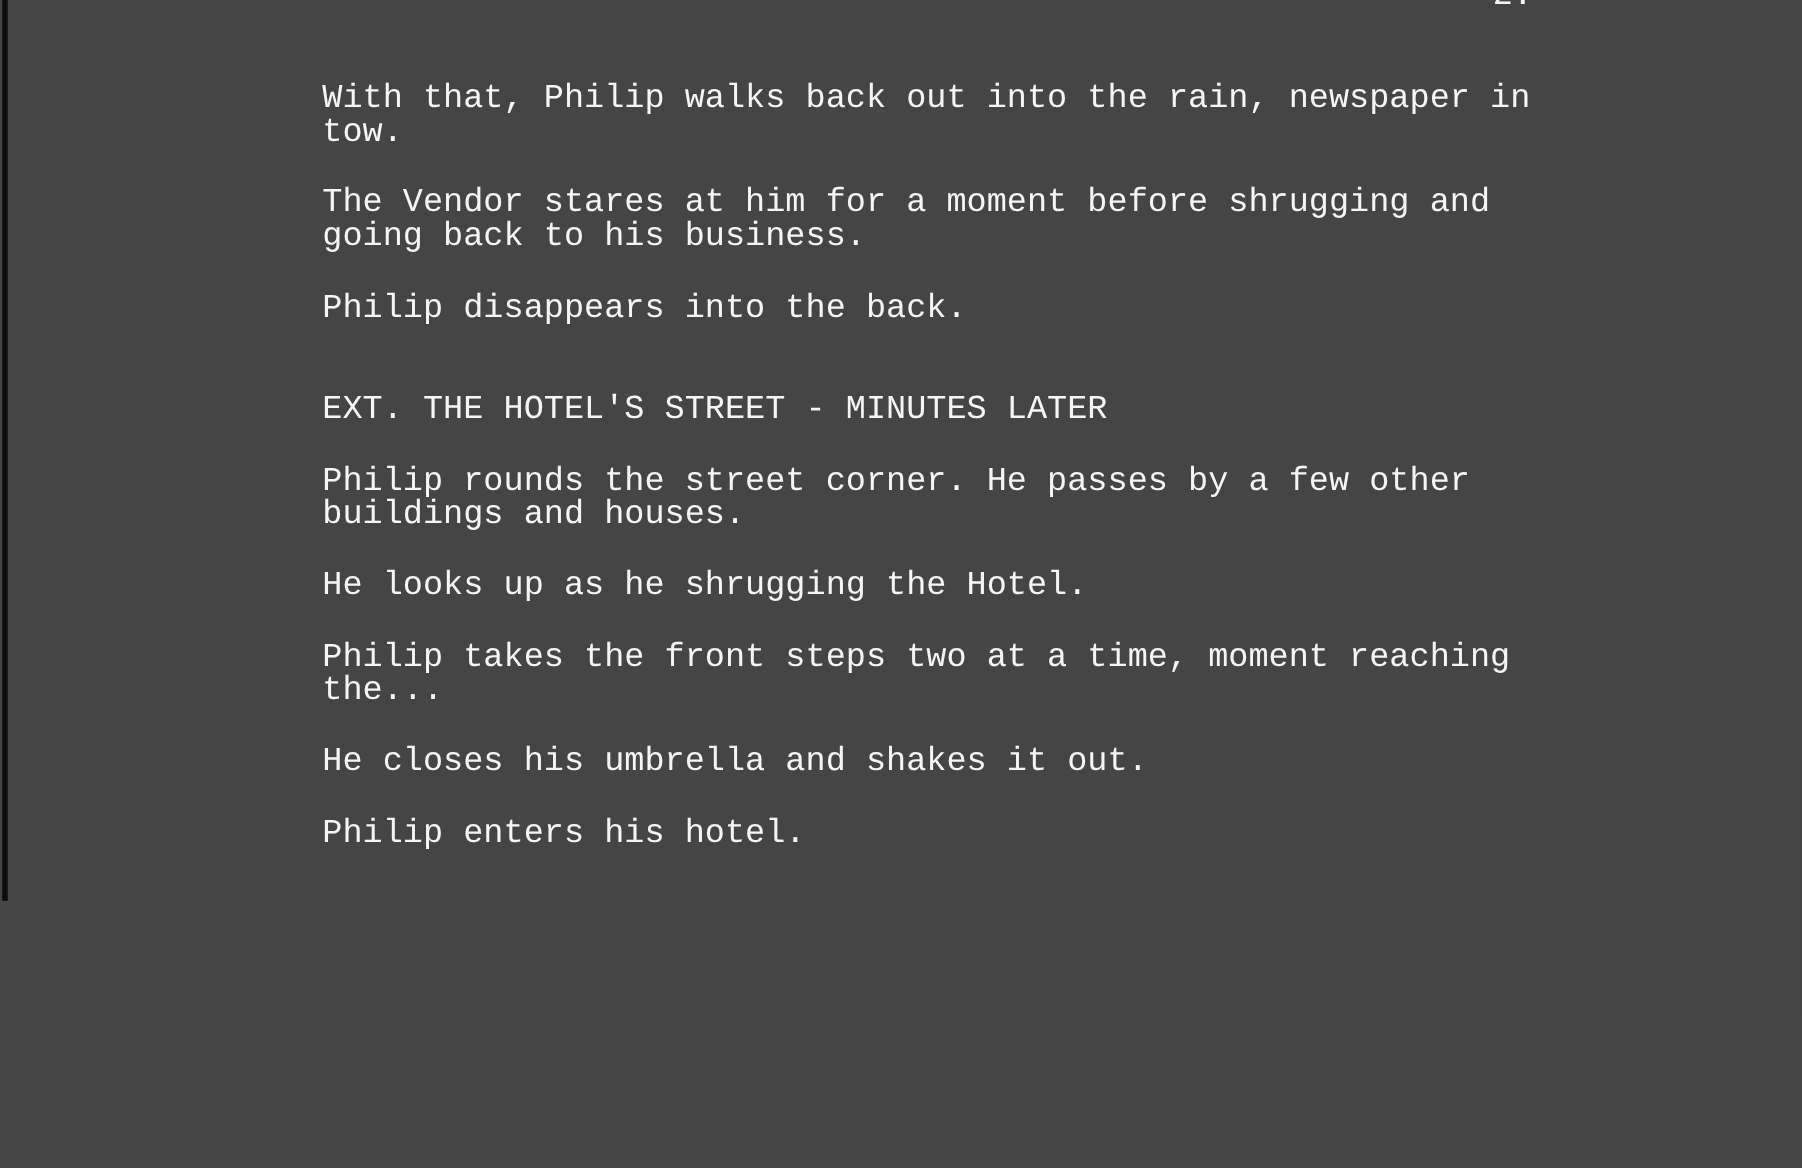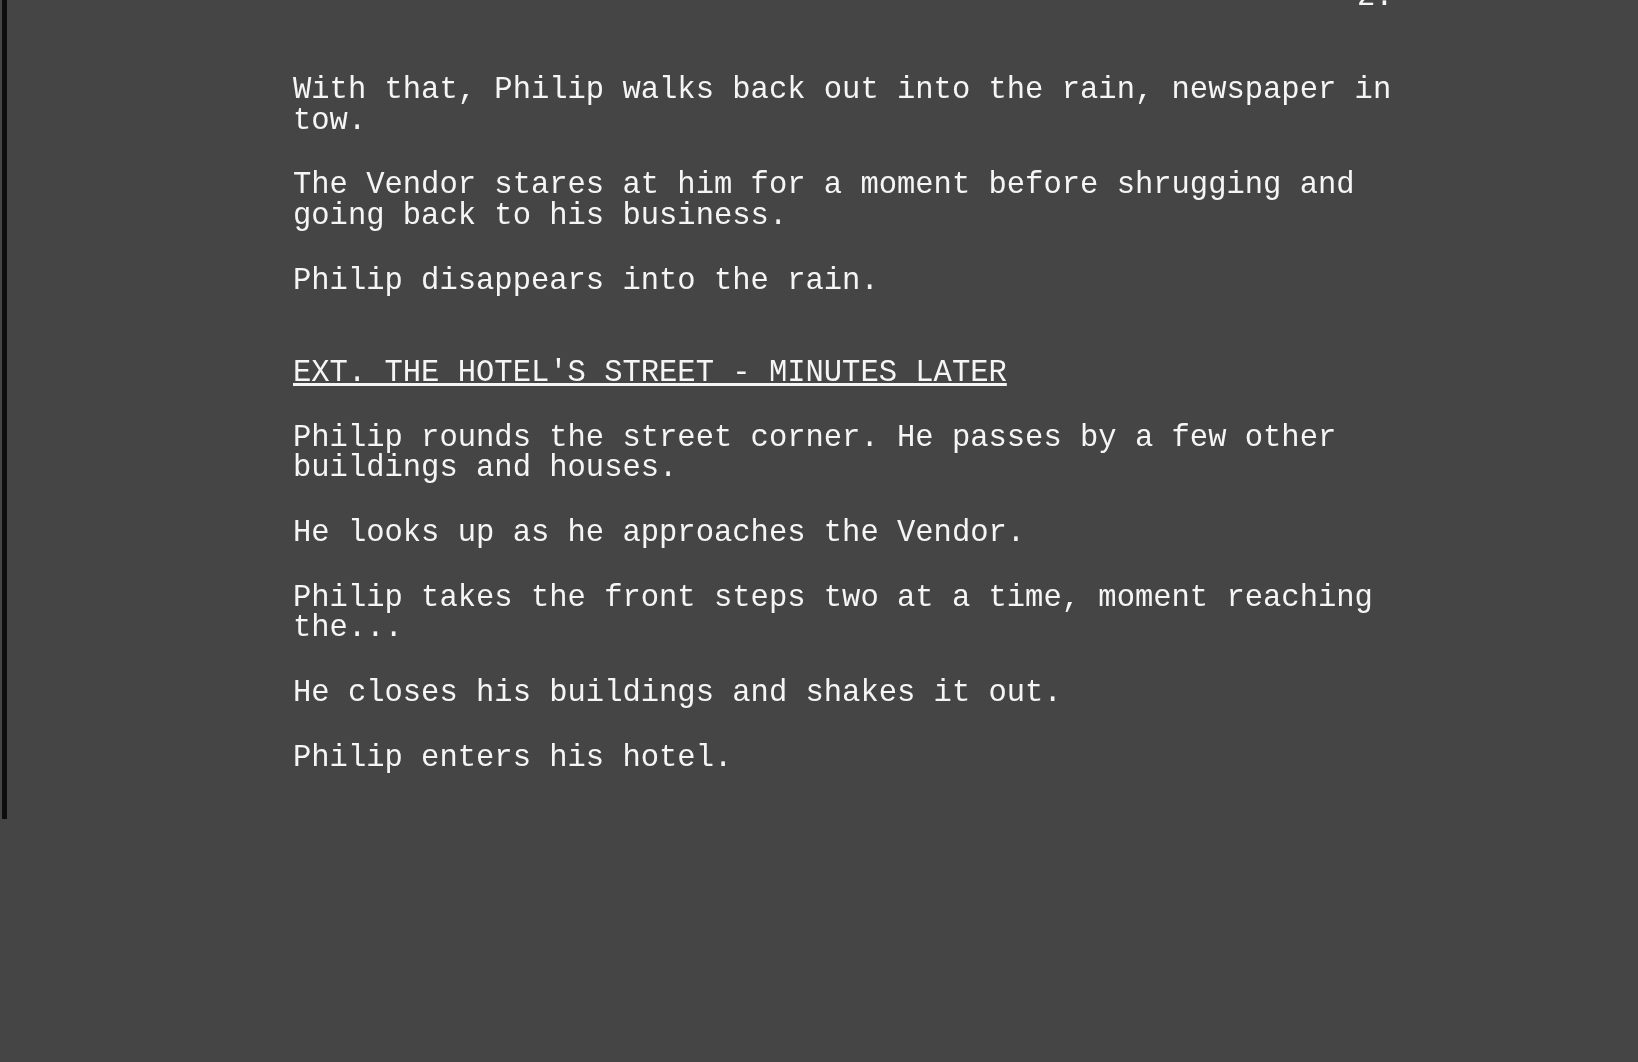--- a/index.html
+++ b/index.html
@@ -45,35 +45,35 @@
     font-size: 30.5px;
     line-height: 30.7px;
     color: #f5f5f5;
   }
   .block {
     margin: 0;
     white-space: pre-wrap;
     word-break: normal;
   }
   .block.action { margin-top: 34px; }
-  .block.scene-heading { margin-top: 61.4px; text-decoration: underline; }
+  .block.scene-heading { margin-top: 61.4px; }
   .block:first-child { margin-top: 0; }
 </style>
 </head>
 <body>
 
 <div class="viewport">
   <div class="left-border"></div>
 
   <div class="page-number">2.</div>
 
   <div class="script">
     <p class="block action">With that, Philip walks back out into the rain, newspaper in tow.</p>
     <p class="block action">The Vendor stares at him for a moment before shrugging and going back to his business.</p>
-    <p class="block action">Philip disappears into the rain.</p>
+    <p class="block action">Philip disappears into the back.</p>
     <p class="block scene-heading">EXT. THE HOTEL'S STREET - MINUTES LATER</p>
     <p class="block action">Philip rounds the street corner. He passes by a few other buildings and houses.</p>
-    <p class="block action">He looks up as he approaches the Vendor.</p>
+    <p class="block action">He looks up as he shrugging the Hotel.</p>
     <p class="block action">Philip takes the front steps two at a time, moment reaching the...</p>
-    <p class="block action">He closes his buildings and shakes it out.</p>
+    <p class="block action">He closes his umbrella and shakes it out.</p>
     <p class="block action">Philip enters his hotel.</p>
   </div>
 </div>
 
 </body></html>

